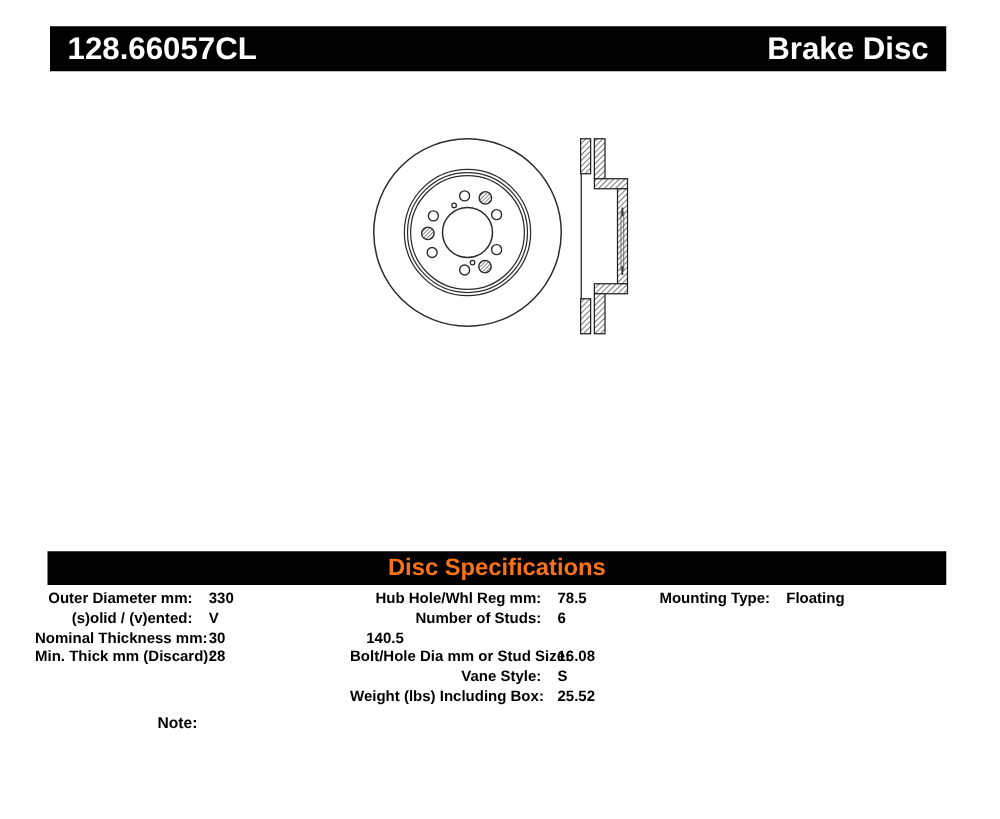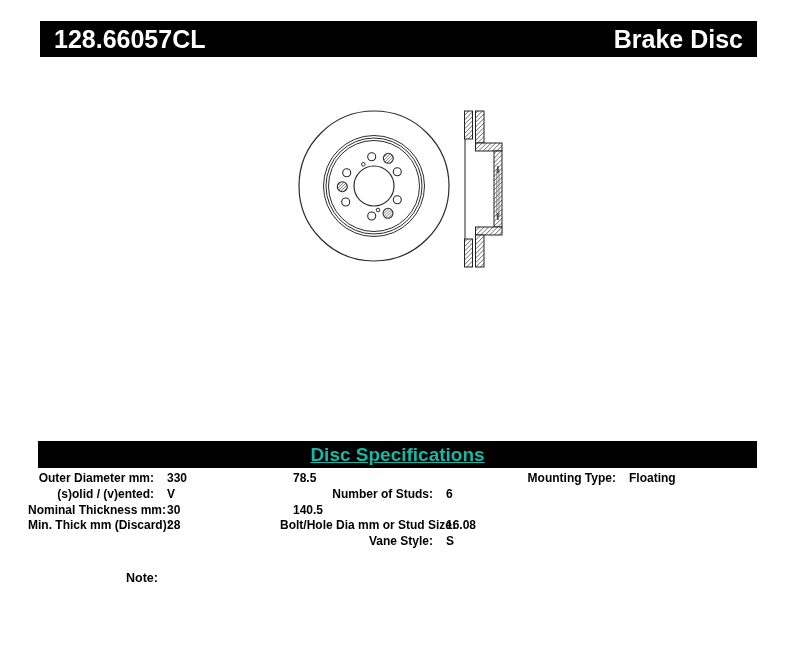--- a/index.html
+++ b/index.html
@@ -19,23 +19,23 @@
     padding: 0 14px; box-sizing: border-box;
     font-size: 25px; font-weight: bold;
     letter-spacing: 0px;
   }
 
   .drawing-svg { position: absolute; left: 275px; top: 93px; }
 
   .specbar {
     position: absolute; left: 38px; top: 441px;
     width: 719px; height: 27px;
-    background: #000; color: #14b8a6;
+    background: #000; color: #f97316;
     display: flex; align-items: center; justify-content: center;
-    font-size: 19px; font-weight: bold; text-decoration: underline;
+    font-size: 19px; font-weight: bold;
   }
 
   .speccol {
     position: absolute; top: 471px;
     font-size: 12px; font-weight: bold; color: #000;
     white-space: nowrap;
   }
   .speccol .row { line-height: 15.8px; height: 15.8px; display: flex; }
   .speccol .lbl { display: inline-block; text-align: right; }
   .speccol .val { margin-left: 13px; }
@@ -143,37 +143,42 @@
       <span class="val">30</span>
     </div>
     <div class="row">
       <span class="lbl">Min. Thick mm (Discard):</span>
       <span class="val">28</span>
     </div>
   </div>
 
   <div class="speccol col2">
     <div class="row">
+      <span class="lbl">Hub Hole/Whl Reg mm:</span>
       <span class="val">78.5</span>
     </div>
     <div class="row">
       <span class="lbl">Number of Studs:</span>
       <span class="val">6</span>
     </div>
     <div class="row">
       <span class="val">140.5</span>
     </div>
     <div class="row">
       <span class="lbl">Bolt/Hole Dia mm or Stud Size:</span>
       <span class="val">16.08</span>
     </div>
     <div class="row">
       <span class="lbl">Vane Style:</span>
       <span class="val">S</span>
     </div>
+    <div class="row">
+      <span class="lbl">Weight (lbs) Including Box:</span>
+      <span class="val">25.52</span>
+    </div>
   </div>
 
   <div class="speccol col3">
     <div class="row">
       <span class="lbl">Mounting Type:</span>
       <span class="val">Floating</span>
     </div>
   </div>
 
   <div class="note">Note:</div>

